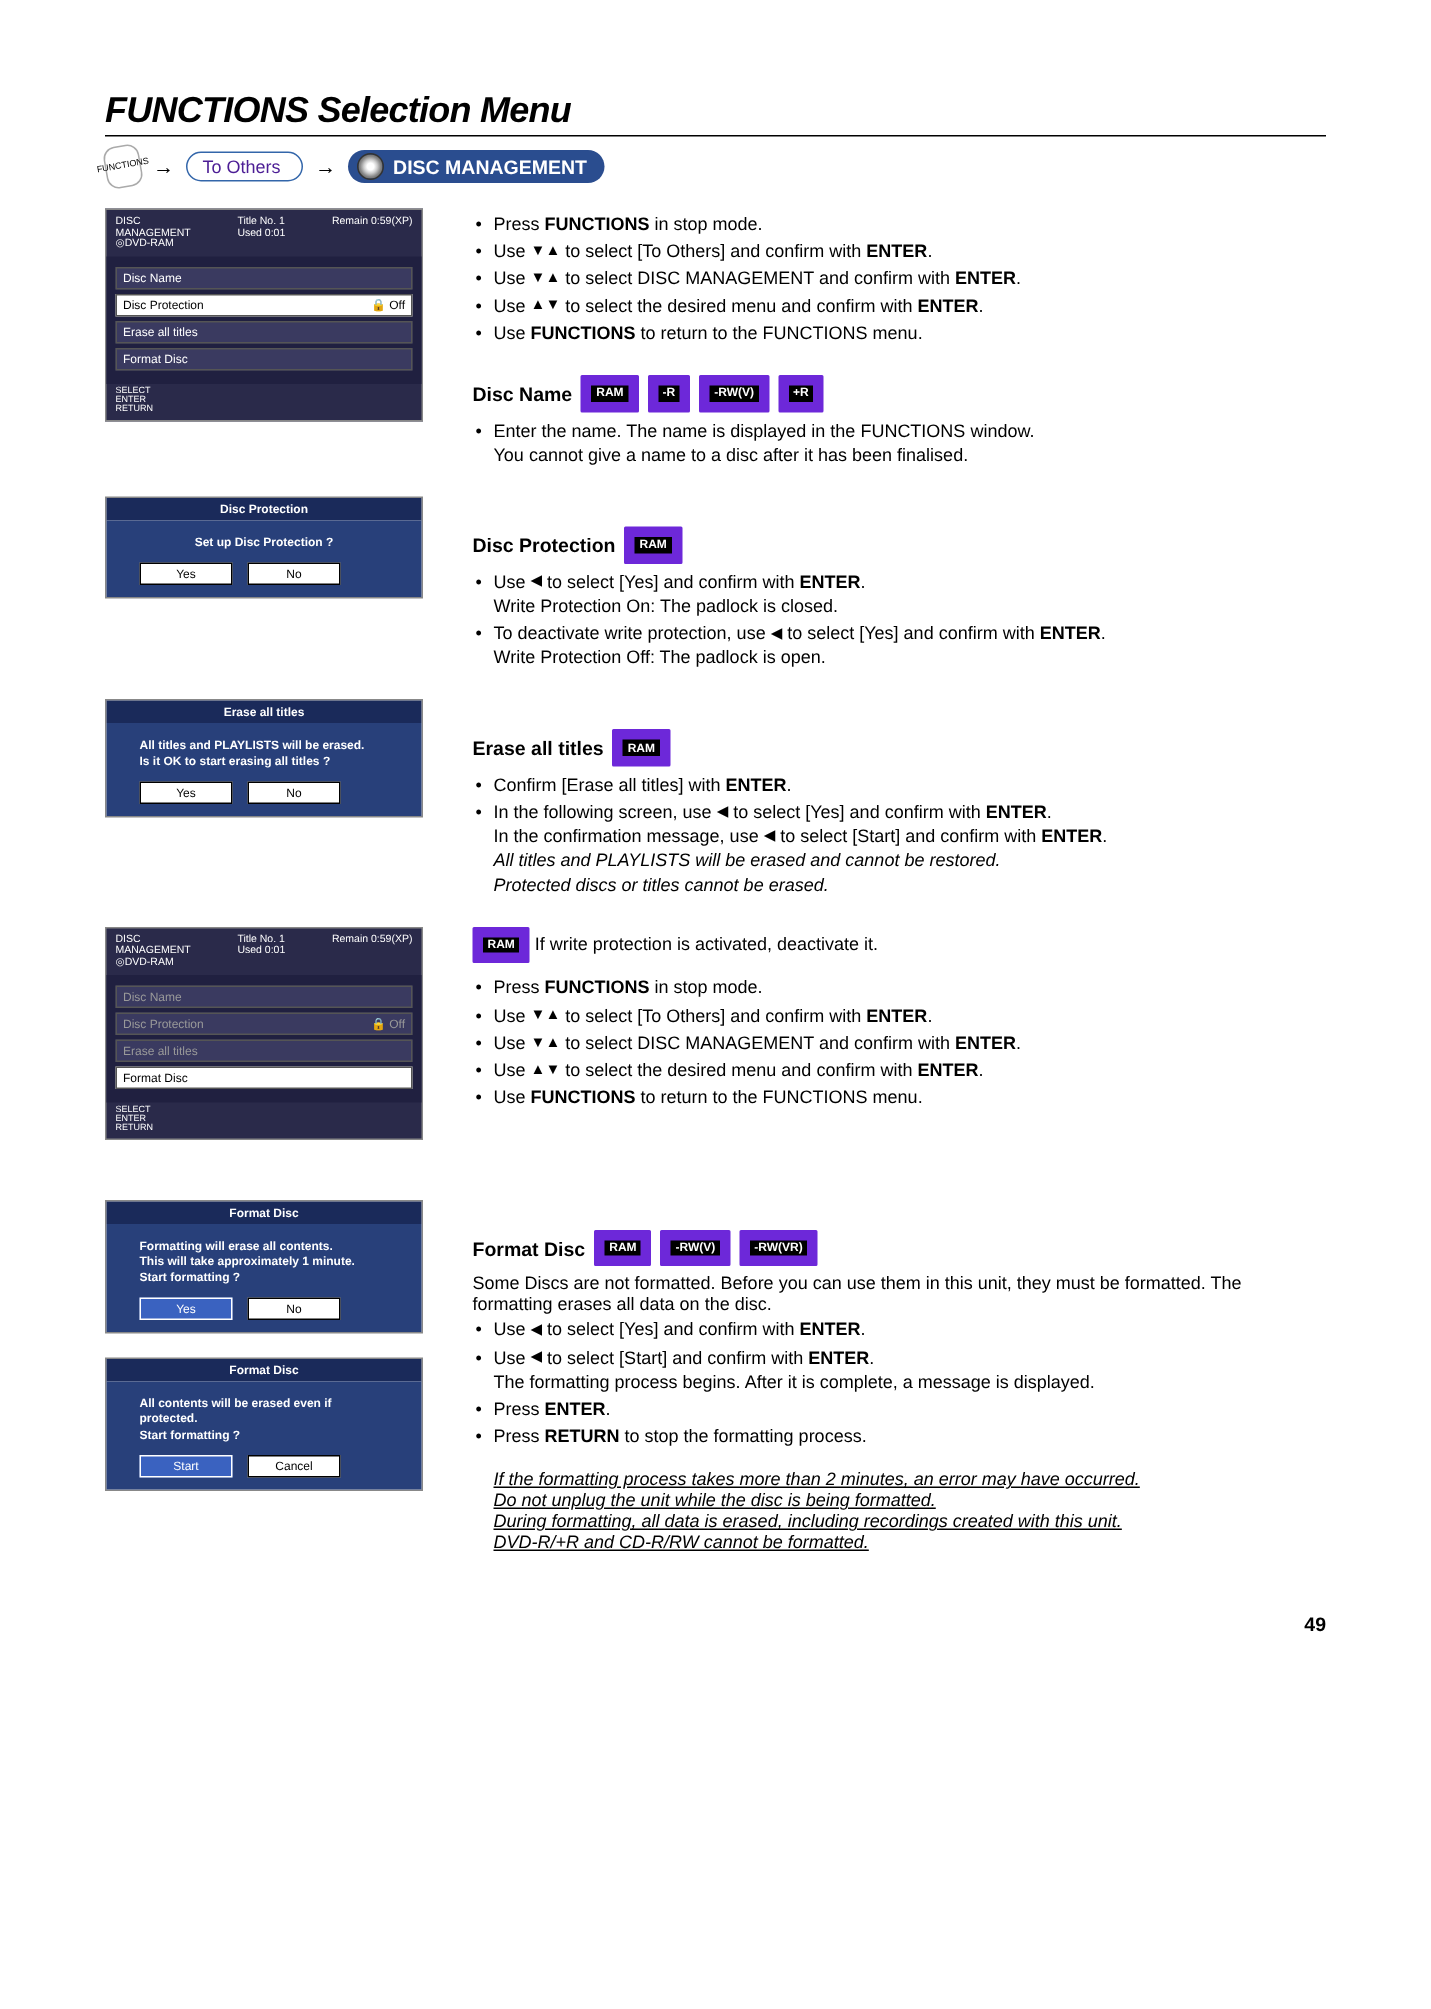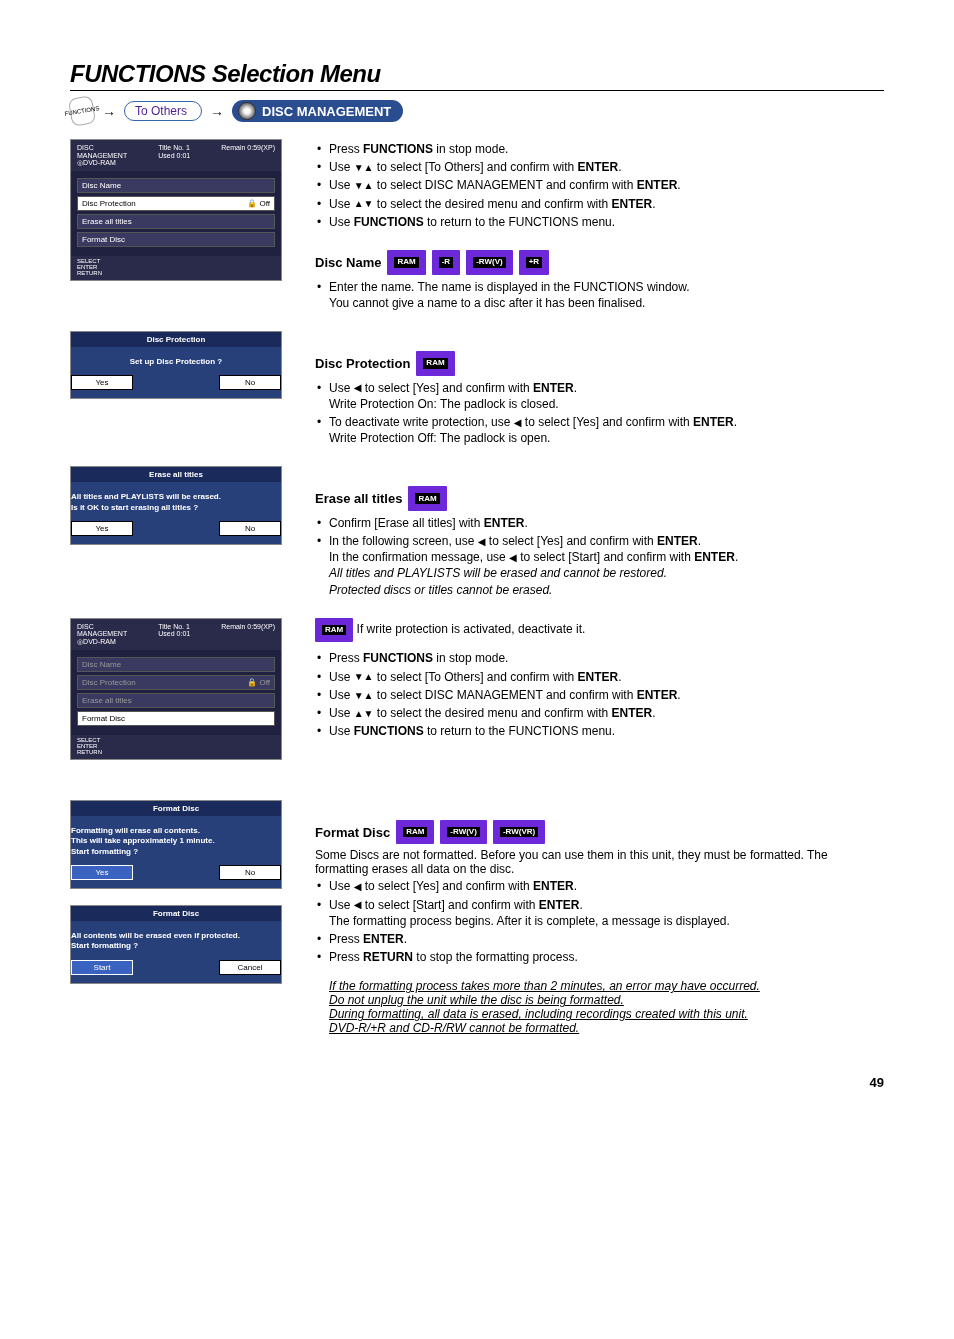--- a/index.html
+++ b/index.html
@@ -30,24 +30,24 @@
   .shot-body { background: #202040; padding: 4px 6px 6px 6px; }
   .shot-row { background: #3a3a60; margin: 3px 0; padding: 2px 4px; border: 1px solid #555; display:flex; justify-content:space-between; align-items:center; }
   .shot-row.sel { background: #fff; color: #000; }
   .shot-row.faded { color: #999; }
   .shot-head { display:flex; justify-content:space-between; padding: 4px 6px; font-size: 7px; line-height:1.1; }
   .shot-head .l { white-space: pre-line; }
   .shot-foot { font-size: 6px; padding: 2px 6px 4px; }
 
   .modal { width: 210px; border: 1px solid #888; font-size: 8px; }
   .modal-bar { background: #1a2a5a; color: #fff; text-align: center; font-weight: bold; padding: 3px 0; }
-  .modal-body { background: #28407a; color: #fff; padding: 10px 0 8px; }
+  .modal-body { background: #28407a; color: #fff; padding: 10px 22px 8px; }
   .modal-msg { text-align: left; font-weight: bold; margin-bottom: 8px; font-size: 8px; line-height:1.3; }
   .modal-msg.center { text-align:center; }
-  .modal-btns { display: flex; justify-content: space-between; gap: 10px; }
+  .modal-btns { display: flex; justify-content: flex-start; gap: 10px; }
   .mbtn { width: 60px; text-align: center; padding: 2px 0; border: 1px solid #000; background: #fff; color: #000; font-size: 8px; }
   .mbtn.sel { background: #3a62c0; color: #fff; border: 1px solid #fff; }
   .lock { font-size: 8px; }
 </style>
 </head>
 <body>
 
 <h1>FUNCTIONS Selection Menu</h1>
 
 <div class="topline">

